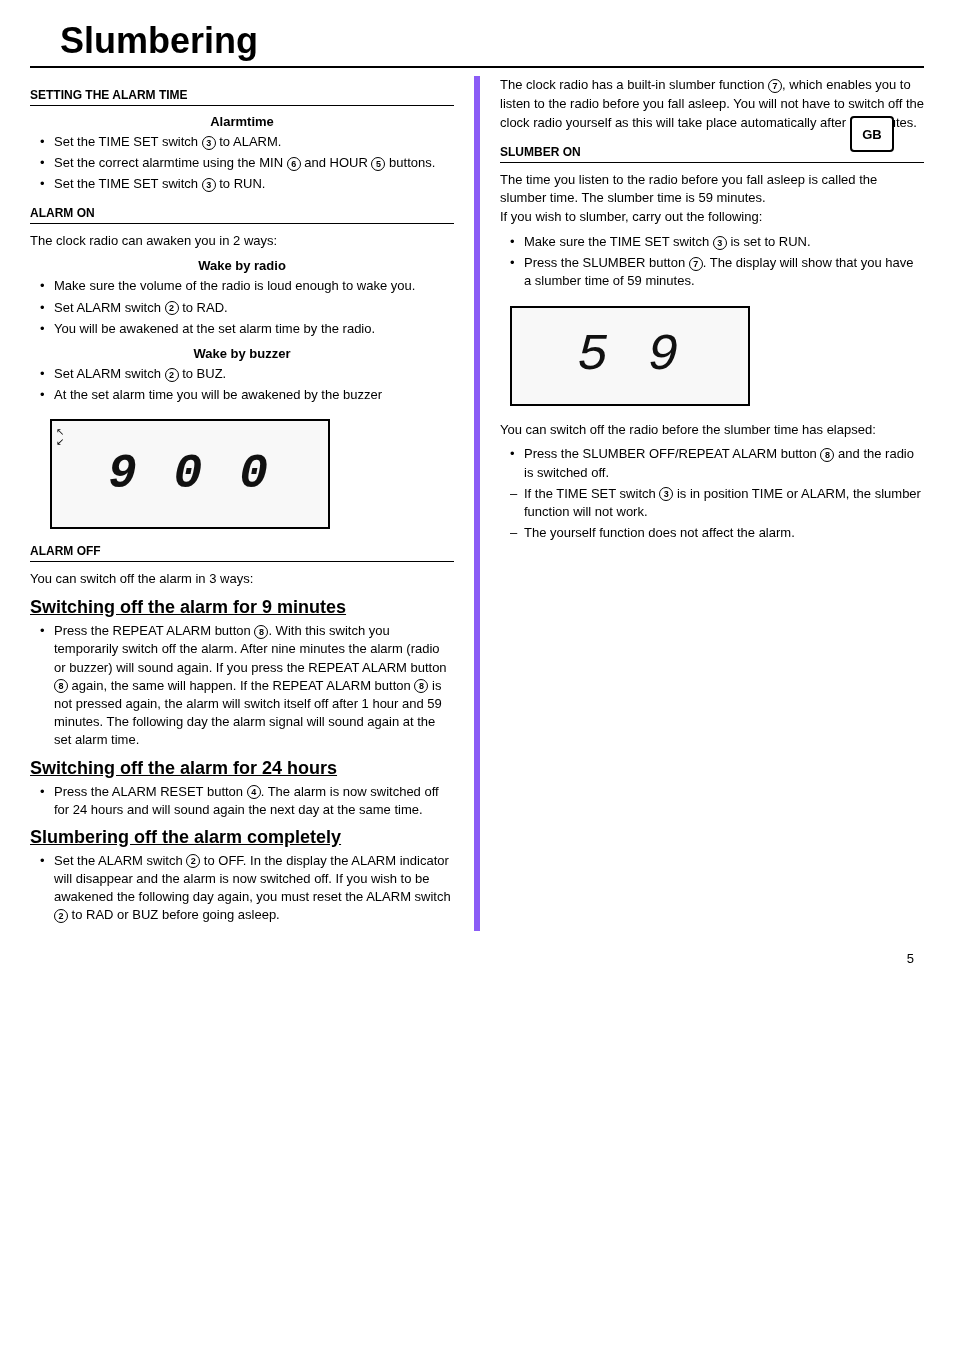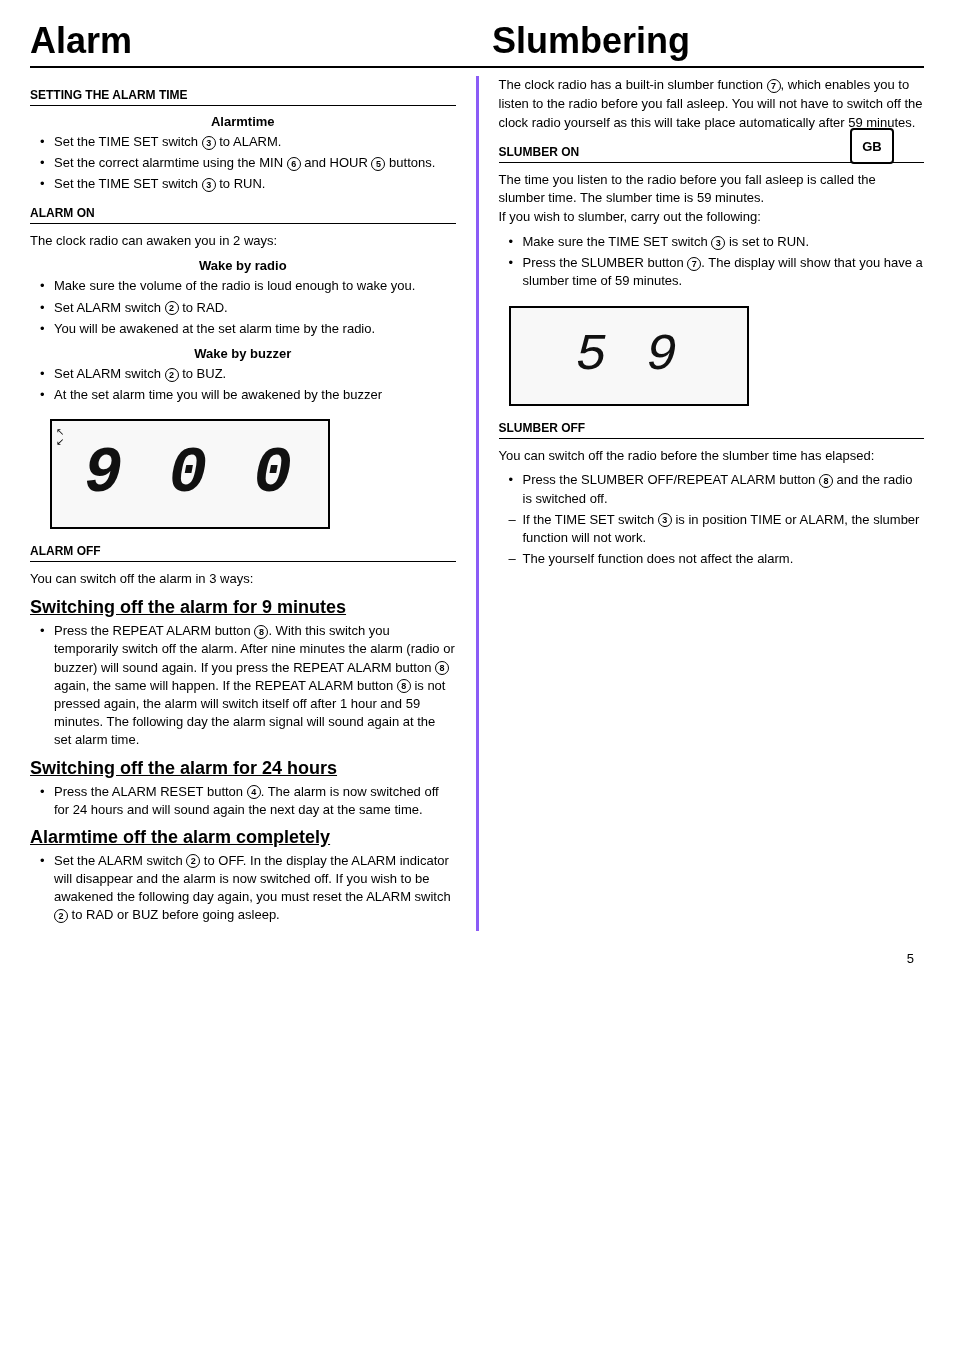--- a/index.html
+++ b/index.html
@@ -49,21 +49,21 @@
 
     .content-row {
       display: flex;
       flex-direction: row;
       width: 100%;
     }
 
     .left-column {
       flex: 1;
       padding-right: 20px;
-      border-right: 3px solid #8b5cf6;
+      border-right: 6px solid #8b5cf6;
     }
 
     .right-column {
       flex: 1;
       padding-left: 20px;
     }
 
     .section-title {
       font-size: 12px;
       font-weight: bold;
@@ -136,21 +136,21 @@
     .display-box .corner-mark {
       position: absolute;
       top: 6px;
       left: 4px;
       font-size: 10px;
       line-height: 1;
     }
 
     .display-digits {
       font-family: 'Courier New', monospace;
-      font-size: 64px;
+      font-size: 48px;
       font-weight: bold;
       letter-spacing: 4px;
       font-style: italic;
       color: #111;
     }
 
     .display-box-right {
       border: 2px solid #000;
       width: 240px;
       height: 100px;
@@ -174,21 +174,21 @@
       border: 2px solid #000;
       border-radius: 4px;
       width: 44px;
       height: 36px;
       display: flex;
       align-items: center;
       justify-content: center;
       font-size: 13px;
       font-weight: bold;
       position: absolute;
-      top: 52px;
+      top: 40px;
       right: 30px;
       background: #fff;
     }
 
     .right-column-top {
       position: relative;
     }
 
     .page-number {
       text-align: right;
@@ -209,23 +209,20 @@
       font-weight: bold;
       vertical-align: middle;
     }
   </style>
 </head>
 <body>
 
 <div class="page-container">
 
   <div class="header-row">
-    <div class="header-left">
-      <h1 class="main-title">Alarm</h1>
-    </div>
     <div class="header-right">
       <h1 class="main-title">Slumbering</h1>
     </div>
   </div>
 
   <div class="content-row">
 
     <div class="left-column">
 
       <div class="section-title">SETTING THE ALARM TIME</div>
@@ -266,21 +263,21 @@
       <span class="bold-underline">Switching off the alarm for 9 minutes</span>
       <ul class="bullet-list">
         <li>Press the REPEAT ALARM button <span class="circled">8</span>. With this switch you temporarily switch off the alarm. After nine minutes the alarm (radio or buzzer) will sound again. If you press the REPEAT ALARM button <span class="circled">8</span> again, the same will happen. If the REPEAT ALARM button <span class="circled">8</span> is not pressed again, the alarm will switch itself off after 1 hour and 59 minutes. The following day the alarm signal will sound again at the set alarm time.</li>
       </ul>
 
       <span class="bold-underline">Switching off the alarm for 24 hours</span>
       <ul class="bullet-list">
         <li>Press the ALARM RESET button <span class="circled">4</span>. The alarm is now switched off for 24 hours and will sound again the next day at the same time.</li>
       </ul>
 
-      <span class="bold-underline">Alarmtime off the alarm completely</span>
+      <span class="bold-underline">Slumbering off the alarm completely</span>
       <ul class="bullet-list">
         <li>Set the ALARM switch <span class="circled">2</span> to OFF. In the display the ALARM indicator will disappear and the alarm is now switched off. If you wish to be awakened the following day again, you must reset the ALARM switch <span class="circled">2</span> to RAD or BUZ before going asleep.</li>
       </ul>
 
     </div>
 
     <div class="right-column right-column-top">
 
       <div class="gb-badge">GB</div>
 
@@ -298,21 +295,20 @@
 
       <ul class="bullet-list">
         <li>Make sure the TIME SET switch <span class="circled">3</span> is set to RUN.</li>
         <li>Press the SLUMBER button <span class="circled">7</span>. The display will show that you have a slumber time of 59 minutes.</li>
       </ul>
 
       <div class="display-box-right">
         <span class="display-digits-right">5 9</span>
       </div>
 
-      <div class="section-title">SLUMBER OFF</div>
 
       <p class="body-text">You can switch off the radio before the slumber time has elapsed:</p>
 
       <ul class="bullet-list">
         <li>Press the SLUMBER OFF/REPEAT ALARM button <span class="circled">8</span> and the radio is switched off.</li>
         <li class="dash">If the TIME SET switch <span class="circled">3</span> is in position TIME or ALARM, the slumber function will not work.</li>
         <li class="dash">The yourself function does not affect the alarm.</li>
       </ul>
 
     </div>

